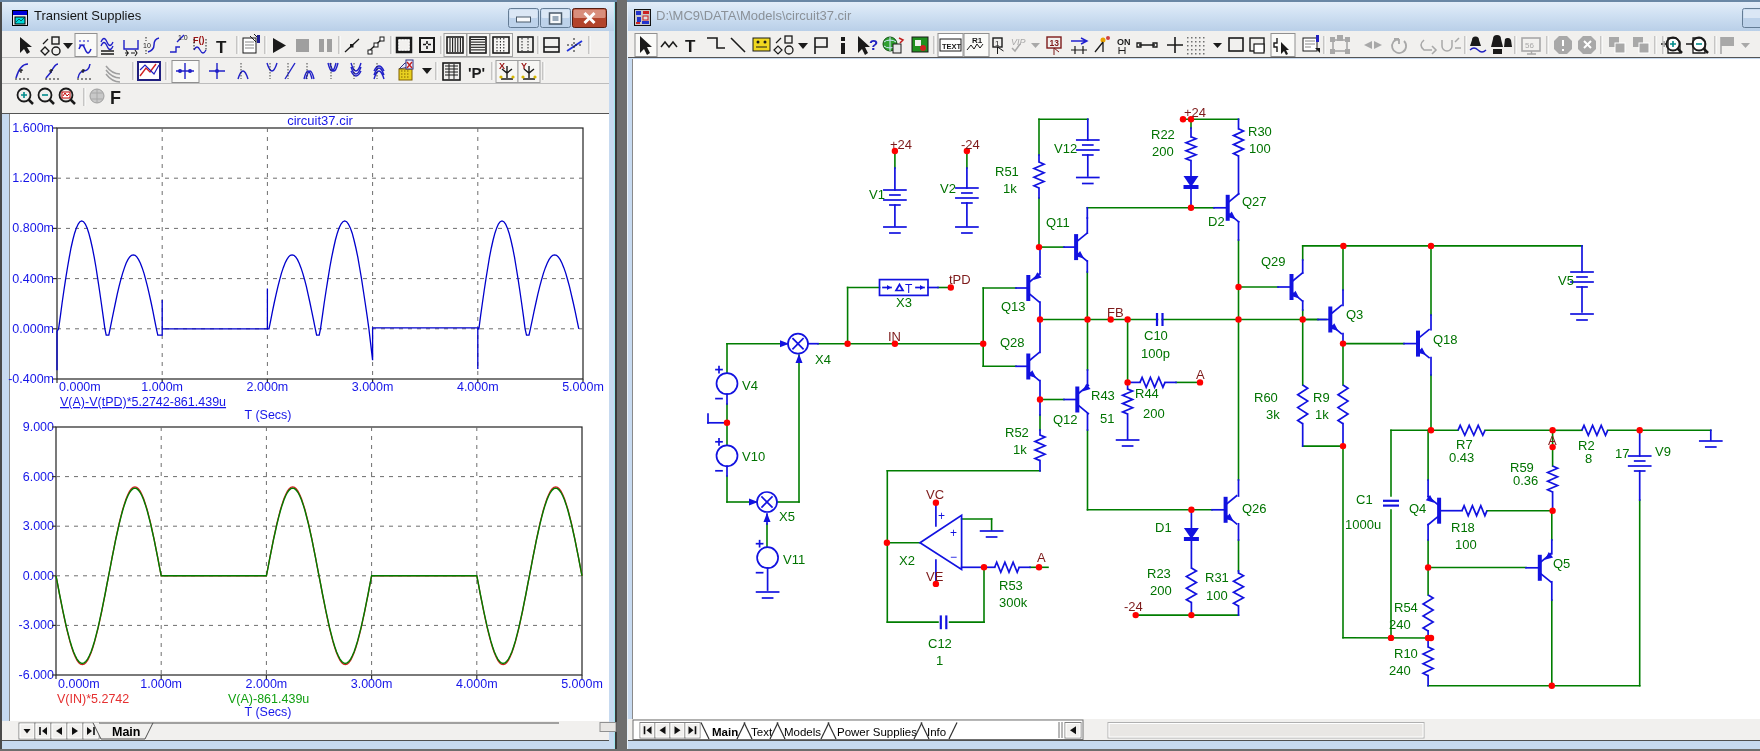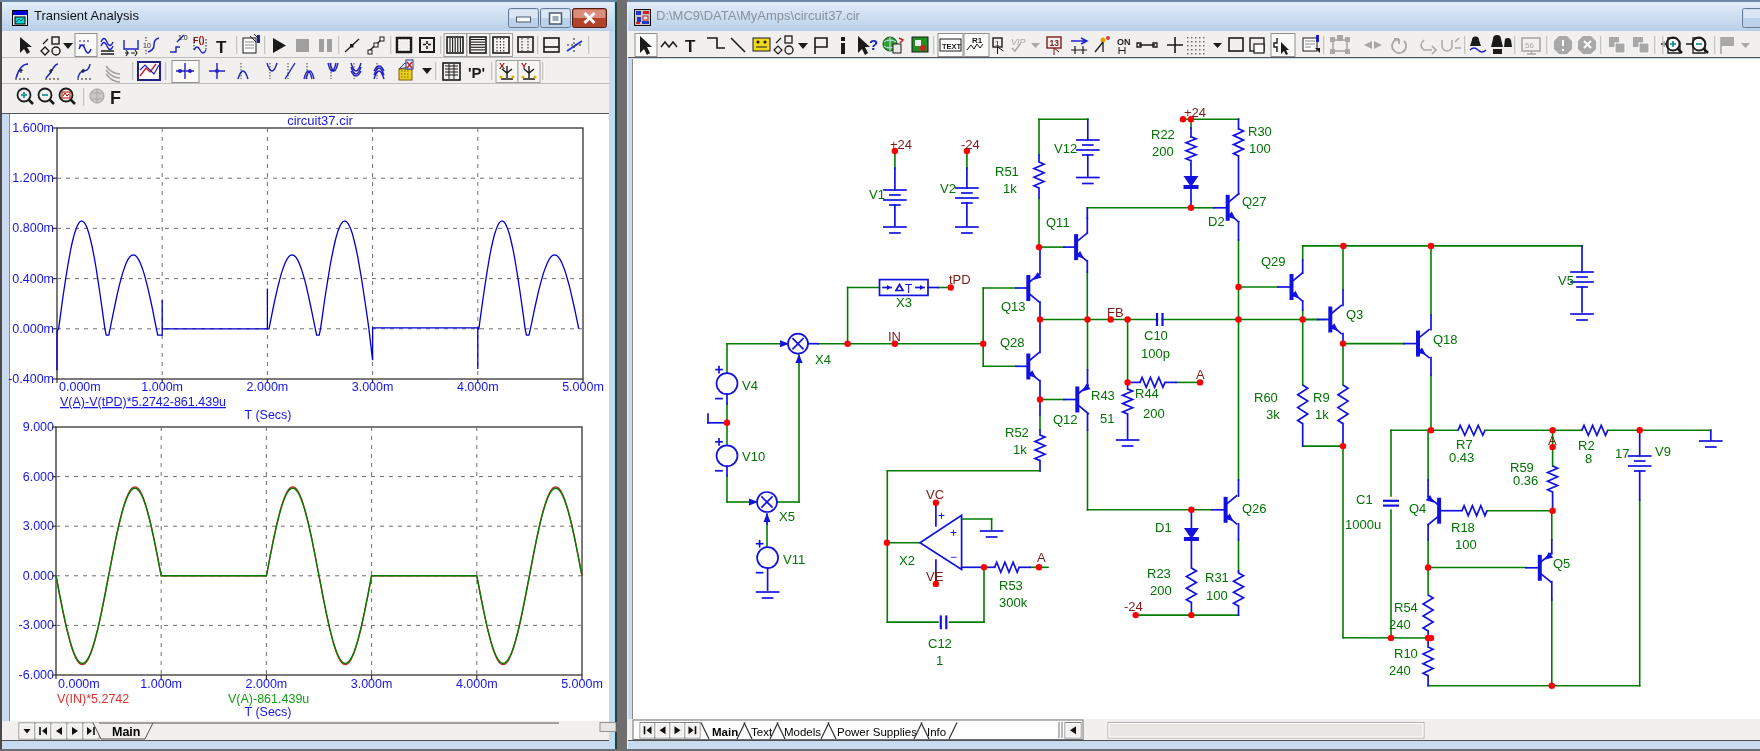--- a/index.html
+++ b/index.html
@@ -13,21 +13,21 @@
 <div class="abs" style="left:615px;top:0;width:2px;height:749px;background:#3a3a3a"></div>
 <div class="abs" style="left:0;top:0;width:617px;height:2px;background:#6a87a5"></div>
 <div class="abs" style="left:2px;top:2px;width:612px;height:29px;background:linear-gradient(#e3edf9,#cfe0f2 45%,#b9cfe8)"></div>
 <svg class="abs" style="left:12px;top:10px" width="16" height="16">
       <rect x="0" y="0" width="16" height="16" fill="#000"></rect>
       <rect x="1" y="1" width="14" height="14" fill="#e8e8e8"></rect>
       <rect x="1" y="1" width="14" height="4" fill="#0000d8"></rect>
       <rect x="3" y="7" width="10" height="7" fill="#00d8d8" stroke="#000" stroke-width="1"></rect>
       <path d="M4 12 L7 9 L9 11 L12 8" stroke="#006060" stroke-width="1" fill="none"></path>
     </svg>
-<div class="abs" style="left:34px;top:8px;font-size:13px;color:#151515">Transient Analysis</div>
+<div class="abs" style="left:34px;top:8px;font-size:13px;color:#151515">Transient Supplies</div>
 <svg class="abs" style="left:508px;top:8px" width="31" height="20">
       <rect x="0.5" y="0.5" width="30" height="19" rx="2" fill="#bdd2ea" stroke="#647c95"></rect>
       <rect x="1.5" y="1.5" width="28" height="8.5" rx="1.5" fill="#dbe7f5"></rect>
       <rect x="8.5" y="9" width="14" height="5" fill="#f8fafc" stroke="#4a5a6a"></rect>
     </svg>
 <svg class="abs" style="left:540px;top:8px" width="31" height="20">
       <rect x="0.5" y="0.5" width="30" height="19" rx="2" fill="#bdd2ea" stroke="#647c95"></rect>
       <rect x="1.5" y="1.5" width="28" height="8.5" rx="1.5" fill="#dbe7f5"></rect>
       <rect x="9.5" y="5" width="12" height="11" fill="#f8fafc" stroke="#4a5a6a" stroke-width="1.5"></rect>
       <rect x="12.5" y="8" width="6" height="5" fill="#9ab"></rect>
@@ -326,21 +326,21 @@
 <svg class="abs" style="left:7px;top:9px" width="17" height="17">
       <rect width="17" height="17" fill="#111"></rect>
       <rect x="1" y="1" width="15" height="15" fill="#c8c8c8"></rect>
       <rect x="2" y="2" width="5" height="4" fill="#2233cc"></rect>
       <rect x="9" y="2" width="6" height="3" fill="#cc2222"></rect>
       <rect x="3" y="8" width="4" height="5" fill="#2233cc"></rect>
       <rect x="9" y="7" width="5" height="4" fill="#e0e0e0" stroke="#cc2222"></rect>
       <rect x="8" y="12" width="7" height="3" fill="#2233cc"></rect>
       <rect x="2" y="13" width="4" height="2" fill="#cc2222"></rect>
     </svg>
-<div class="abs" style="left:29px;top:8px;font-size:13px;color:#8b9198">D:\MC9\DATA\MyAmps\circuit37.cir</div>
+<div class="abs" style="left:29px;top:8px;font-size:13px;color:#8b9198">D:\MC9\DATA\Models\circuit37.cir</div>
 <svg class="abs" style="left:1115px;top:8px" width="18" height="20">
       <rect x="0.5" y="0.5" width="30" height="19" rx="2" fill="#bdd2ea" stroke="#647c95"></rect>
       <rect x="1.5" y="1.5" width="28" height="8.5" fill="#dbe7f5"></rect>
     </svg>
 <div class="abs" style="left:1px;top:31px;width:1132px;height:27px;background:#f1f0ee;border-bottom:1px solid #545454"></div>
 <svg class="abs" style="left:0;top:0" width="1133" height="58" viewBox="0 0 1133 58">
 <rect x="8" y="33.5" width="22" height="23" fill="#fafaf8" stroke="#909090"></rect>
 <polygon points="13,36 13,53 17,49 20,55 23,53 20,47 25,47" fill="#1a1a1a"></polygon>
 <path d="M34 47 l4 -5 4 5 4 -5 4 5" stroke="#1a1a1a" fill="none" stroke-width="1.5"></path>
 <text x="58" y="52" font-size="17" fill="#1a1a1a" font-weight="bold">T</text>

